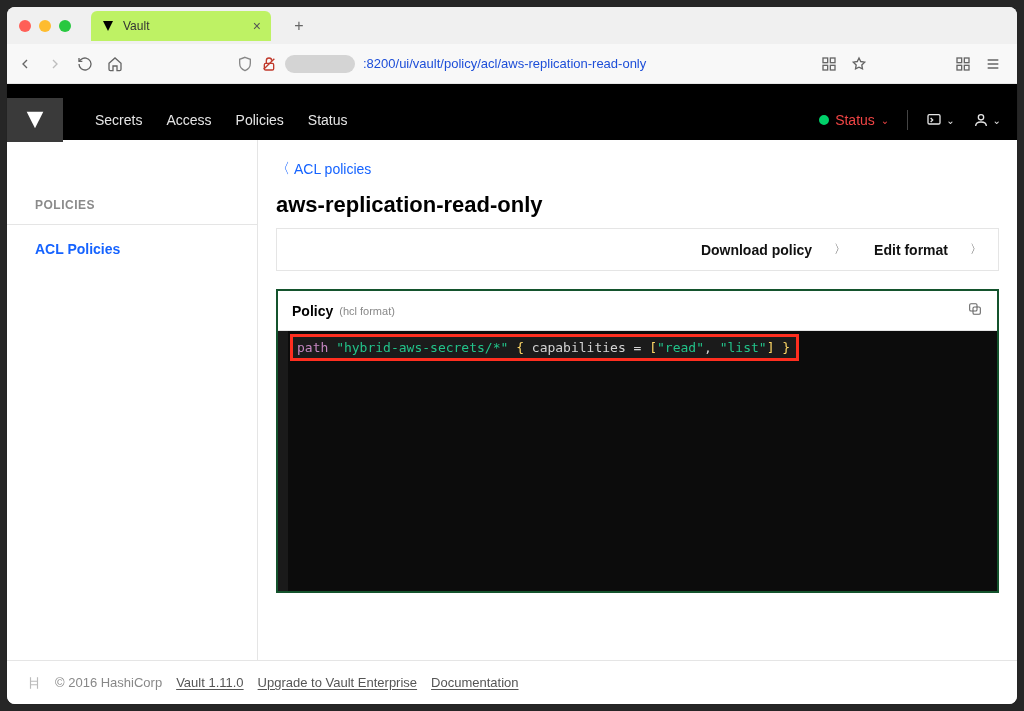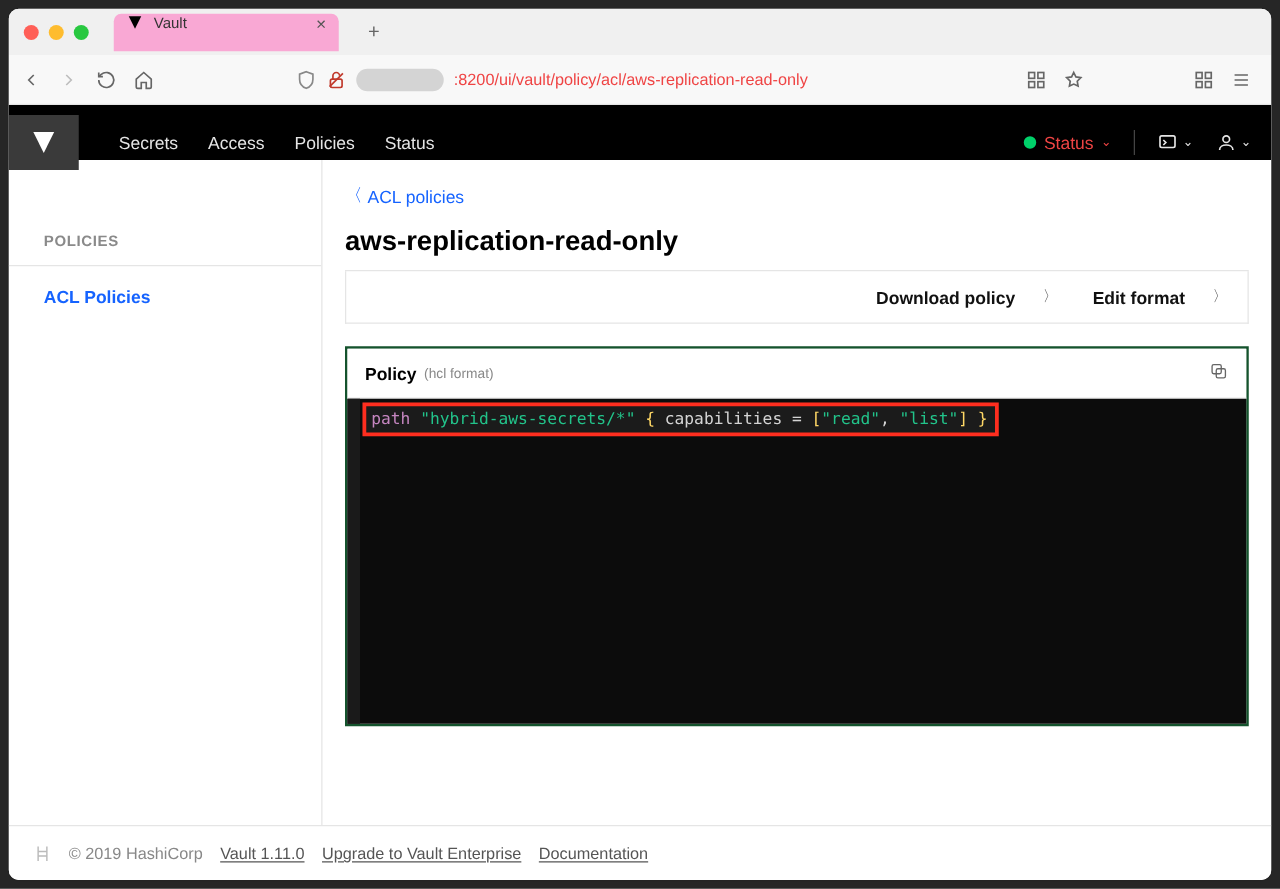--- a/index.html
+++ b/index.html
@@ -29,23 +29,23 @@
     padding-left: 12px;
     gap: 8px;
   }
   .traffic { display: flex; gap: 8px; margin-right: 12px;}
   .dot { width: 12px; height: 12px; border-radius: 50%; }
   .dot.red { background: #ff5f57; }
   .dot.yellow { background: #febc2e; }
   .dot.green { background: #28c840; }
   .browser-tab {
     width: 180px; height: 30px;
-    background: #f9a8d4;
+    background: #bef264;
     border-radius: 6px 6px 0 0;
-    display: flex; 
+    display: flex; align-items: center;
     padding: 0 10px;
     font-size: 12px;
     gap: 8px;
     color: #333;
     margin-top: 0;
   }
   .tab-icon {
     width:14px;height:14px;display:inline-flex;align-items:center;justify-content:center;
   }
   .tab-icon svg { width:12px;height:12px; }
@@ -61,29 +61,29 @@
     font-size:14px;
     color:#555;
   }
   .nav-icons { display:flex; gap:14px; align-items:center;}
   .nav-icon { width:16px;height:16px;color:#666; display:flex;align-items:center;justify-content:center;}
   .nav-icon svg { width:16px;height:16px;stroke:currentColor;fill:none;stroke-width:2;}
   .url-area { flex:1; display:flex; align-items:center; gap:8px; padding-left: 100px;}
   .shield-ic, .lock-ic { width:16px;height:16px;display:flex;align-items:center;justify-content:center;}
   .lock-ic { color:#c0392b; }
   .host-pill { background:#d4d4d4; width:70px; height:18px; border-radius:9px; }
-  .url-text { color:#ef4444; font-size:13px;text-align:center;}
+  .url-text { color:#1d4ed8; font-size:13px;text-align:center;}
   .addr-right { display:flex; gap:14px; align-items:center; padding-right:6px;}
   .addr-right .ic { width:16px;height:16px;color:#666;display:flex;align-items:center;justify-content:center;}
 
   .app {
     flex:1; display:flex; flex-direction:column; background:#fff;
   }
   .vault-header {
-    height:44px; background:#000; color:#fff;
+    height:56px; background:#000; color:#fff;
     display:flex; align-items:center; padding:16px 16px 0 0; gap:20px;
     font-size:14px;
   }
   .vault-logo-box {
     width:56px; height:44px; background:#3a3a3a;
     display:flex;align-items:center;justify-content:center;
   }
   .vault-logo-box svg { width:20px;height:20px; fill:#fff;}
   .vault-nav { display:flex; gap:24px; margin-left:12px;}
   .vault-nav-item { color:#e5e5e5; font-weight:500; cursor:pointer;}
@@ -333,19 +333,19 @@
         </div>
       </main>
     </div>
 
     <div class="footer">
       <span class="hc">
         <svg viewBox="0 0 24 24" width="14" height="14">
             <path d="M6 2v20M18 2v20M6 9h12M6 15h12" stroke="#bbb" stroke-width="2" fill="none"></path>
           </svg>
       </span>
-      <span>© 2019 HashiCorp</span>
+      <span>© 2016 HashiCorp</span>
       <a>Vault 1.11.0</a>
       <a>Upgrade to Vault Enterprise</a>
       <a>Documentation</a>
     </div>
   </div>
 </div>
 
 </body></html>

